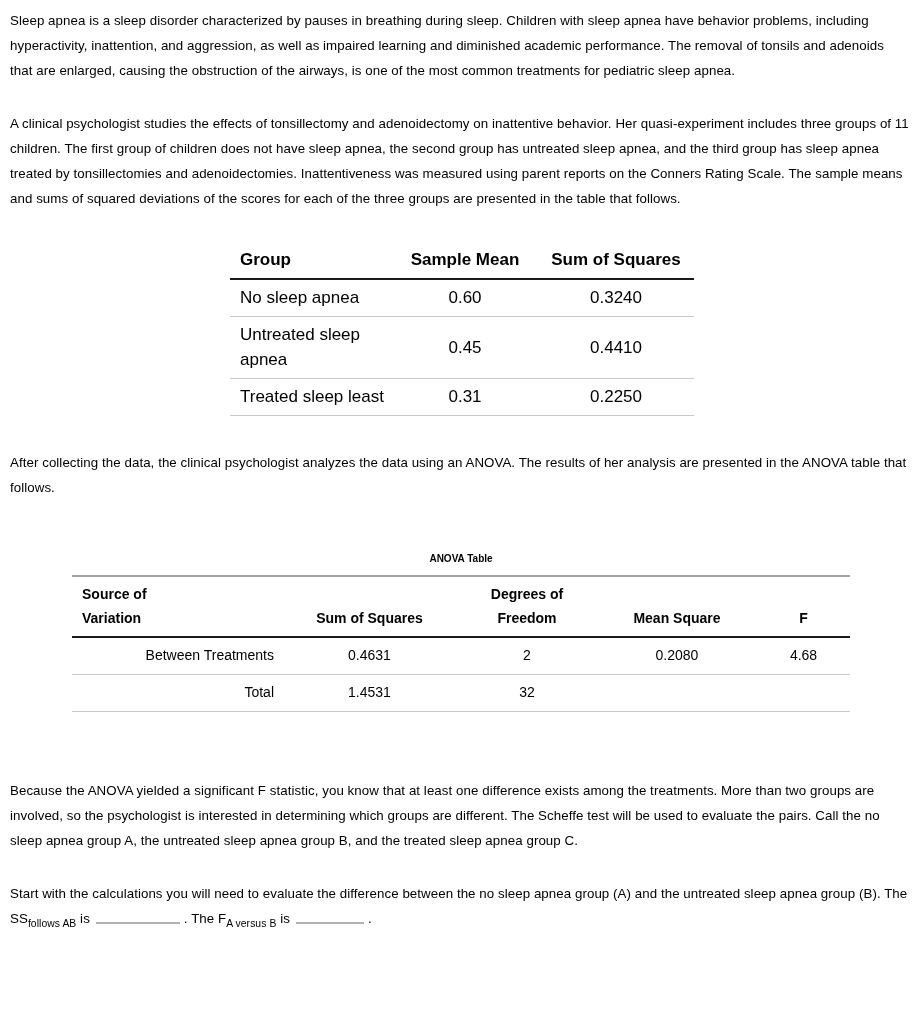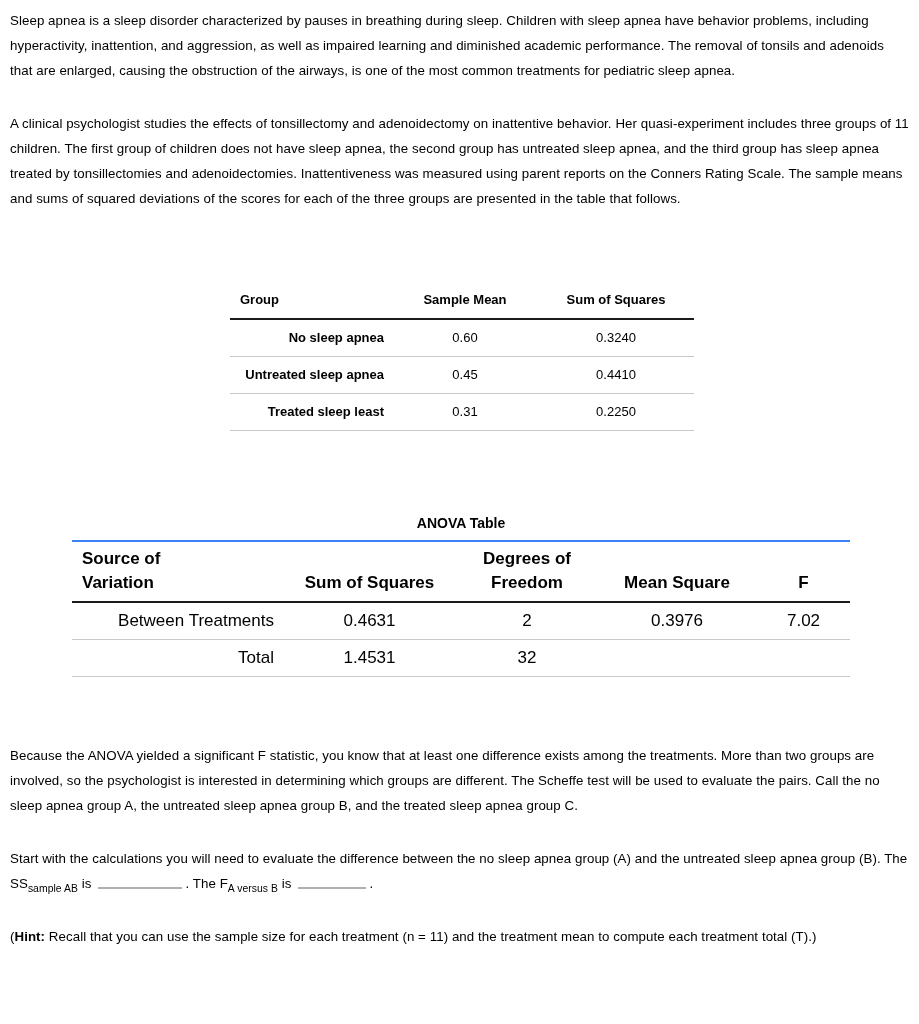--- a/index.html
+++ b/index.html
@@ -33,53 +33,52 @@
   .gap-lg { height: 34px; }
   .gap-xl { height: 46px; }
 
   
   .t1-wrap {
     padding-left: 220px;
   }
   table.t1 {
     border-collapse: collapse;
     width: 464px;
-    font-size: 13px;
-    margin-top: 40px;
+    font-size: 17px;
   }
   table.t1 th {
     font-weight: bold;
     padding: 2px 8px 6px 8px;
     border-bottom: 2px solid #1a1a1a;
     white-space: nowrap;
   }
   table.t1 th.c-group { text-align: left; padding-left: 10px; }
   table.t1 th.c-mean  { text-align: center; width: 130px; }
   table.t1 th.c-ss    { text-align: center; width: 140px; }
   table.t1 td {
     padding: 5px 8px 6px 8px;
     border-bottom: 1px solid #c9c9c9;
   }
-  table.t1 td.c-group { text-align: right; padding-left: 10px; font-weight: bold; }
+  table.t1 td.c-group { text-align: left; padding-left: 10px; }
   table.t1 td.c-num   { text-align: center; }
 
   
   .t2-wrap { padding-left: 62px; }
   .t2-title {
     width: 778px;
     text-align: center;
     font-weight: bold;
-    font-size: 14px;
+    font-size: 10px;
     padding-bottom: 4px;
   }
   table.t2 {
     border-collapse: collapse;
     width: 778px;
-    font-size: 17px;
-    border-top: 2px solid #3b82f6;
+    font-size: 14px;
+    border-top: 2px solid #a3a3a3;
   }
   table.t2 thead th {
     font-weight: bold;
     padding: 0;
     vertical-align: top;
     white-space: nowrap;
   }
   table.t2 thead th .l1 { display: block; padding-top: 5px; line-height: 24px; }
   table.t2 thead th .l2 { display: block; line-height: 24px; padding-bottom: 6px; }
   table.t2 thead tr th { border-bottom: 2px solid #1a1a1a; }
@@ -148,20 +147,21 @@
           <td class="c-group">Treated sleep least</td>
           <td class="c-num">0.31</td>
           <td class="c-num">0.2250</td>
         </tr>
       </tbody>
     </table>
   </div>
 
   <div class="gap-lg"></div>
 
+  <p class="para">After collecting the data, the clinical psychologist analyzes the data using an ANOVA. The results of her analysis are presented in the ANOVA table that follows.</p>
 
   <div class="gap-xl"></div>
 
   <div class="t2-wrap">
     <div class="t2-title">ANOVA Table</div>
     <table class="t2">
       <thead>
         <tr>
           <th class="h-source">
             <span class="l1">Source of</span>
@@ -183,40 +183,39 @@
             <span class="l1">&nbsp;</span>
             <span class="l2">F</span>
           </th>
         </tr>
       </thead>
       <tbody>
         <tr>
           <td class="c-src">Between Treatments</td>
           <td class="c-num">0.4631</td>
           <td class="c-num">2</td>
-          <td class="c-num">0.3976</td>
-          <td class="c-num">7.02</td>
+          <td class="c-num">0.2080</td>
+          <td class="c-num">4.68</td>
         </tr>
         <tr>
           <td class="c-src">Total</td>
           <td class="c-num">1.4531</td>
           <td class="c-num">32</td>
           <td class="c-num"></td>
           <td class="c-num"></td>
         </tr>
       </tbody>
     </table>
   </div>
 
   <div class="gap-xl"></div>
   <div style="height:20px"></div>
 
   <p class="para">Because the ANOVA yielded a significant F statistic, you know that at least one difference exists among the treatments. More than two groups are involved, so the psychologist is interested in determining which groups are different. The Scheffe test will be used to evaluate the pairs. Call the no sleep apnea group A, the untreated sleep apnea group B, and the treated sleep apnea group C.</p>
 
   <div class="gap-md"></div>
 
-  <p class="para"><span>Start with the calculations you will need to evaluate the difference between the no sleep apnea group (A) and the untreated sleep apnea group (B). The SS</span><span class="sub">sample AB</span><span> is</span><span class="blank"></span><span>. The F</span><span class="sub">A versus B</span><span> is</span><span class="blank short"></span><span>.</span></p>
+  <p class="para"><span>Start with the calculations you will need to evaluate the difference between the no sleep apnea group (A) and the untreated sleep apnea group (B). The SS</span><span class="sub">follows AB</span><span> is</span><span class="blank"></span><span>. The F</span><span class="sub">A versus B</span><span> is</span><span class="blank short"></span><span>.</span></p>
 
   <div class="gap-md"></div>
 
-  <p class="para"><span>(</span><b class="hint">Hint:</b><span> Recall that you can use the sample size for each treatment (n = 11) and the treatment mean to compute each treatment total (T).)</span></p>
 
 </div>
 
 </body></html>

